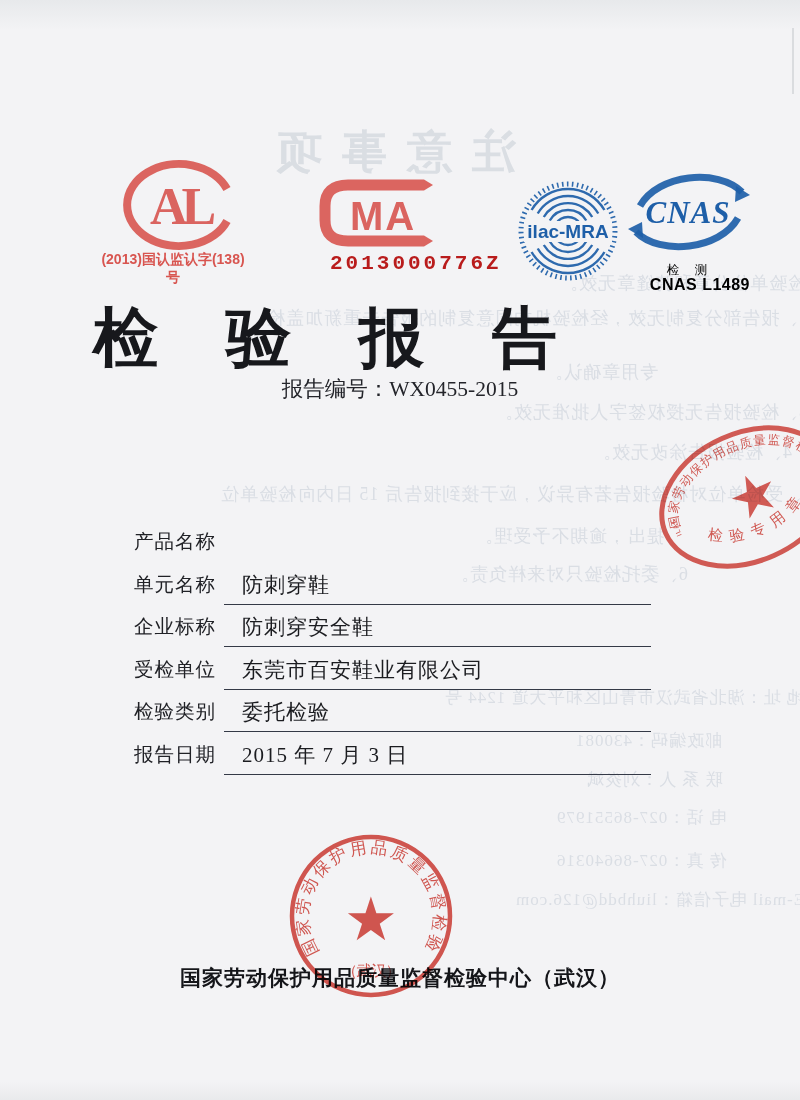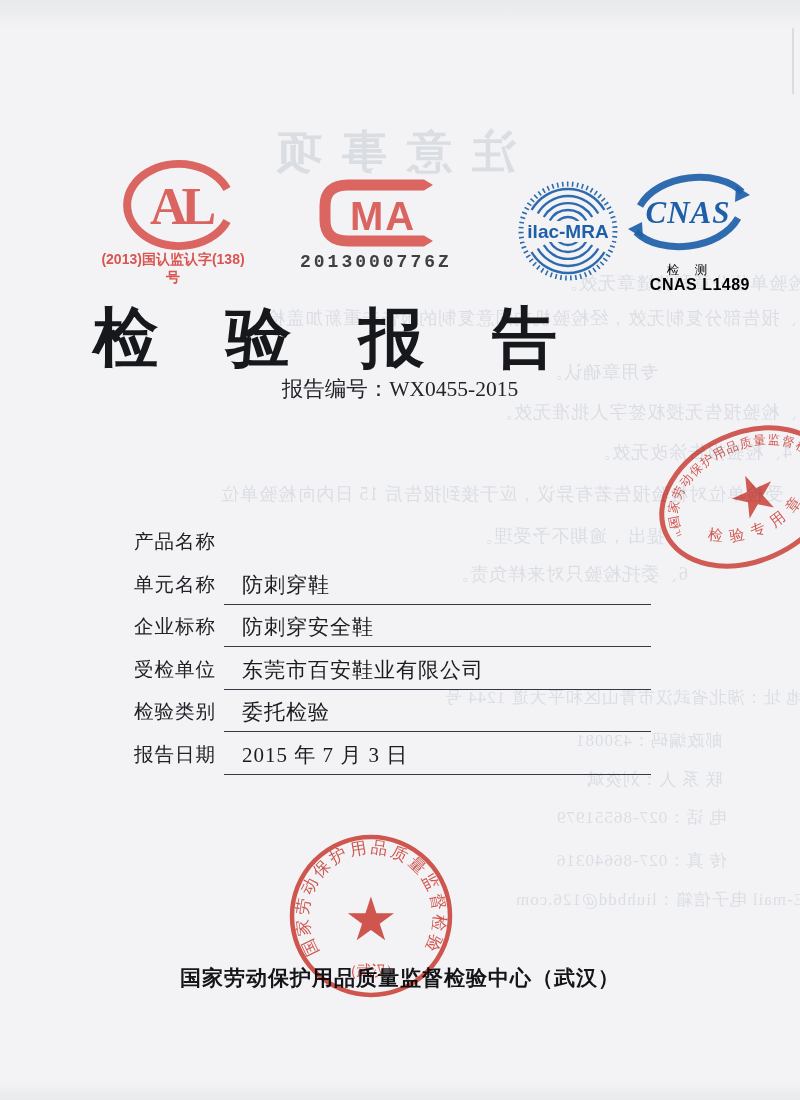--- a/index.html
+++ b/index.html
@@ -19,22 +19,22 @@
     color:#c6cdd7;opacity:.55;font-family:"Liberation Serif",serif;}
   .ghost-heading{font-size:45px;letter-spacing:20px;color:#d4d9df;opacity:.8;font-weight:bold;}
   .ghost-note{font-size:18px;letter-spacing:1px;}
   .ghost-contact{font-size:17px;letter-spacing:1px;}
 
   
   .mark{position:absolute;}
   .red-caption{position:absolute;color:#d85550;font-weight:bold;
     font-family:"Liberation Sans","DejaVu Sans",sans-serif;}
   .cal-caption{left:98px;top:251px;width:150px;font-size:14px;text-align:center;letter-spacing:0;}
-  .cma-number{left:300px;top:252px;width:116px;font-size:18px;letter-spacing:3px;text-align:center;
-    font-family:"Liberation Mono","DejaVu Sans Mono",monospace;color:#404040;font-weight:bold;}
+  .cma-number{left:330px;top:252px;width:116px;font-size:21px;letter-spacing:3px;text-align:center;
+    font-family:"Liberation Mono","DejaVu Sans Mono",monospace;color:#b91c1c;font-weight:bold;}
   .blue-caption{position:absolute;color:#000000;font-family:"Liberation Sans","DejaVu Sans",sans-serif;}
   .cnas-jiance{left:660px;top:262px;width:60px;font-size:12.5px;letter-spacing:6px;text-align:center;}
   .cnas-code{left:630px;top:276px;width:120px;font-size:16px;font-weight:bold;text-align:right;letter-spacing:.5px;}
 
   
   .title-row{position:absolute;left:0;top:294px;width:650px;display:flex;justify-content:center;}
   .doc-title{font-size:65px;font-weight:bold;letter-spacing:68px;margin-right:-68px;color:#17181c;}
   .report-no{position:absolute;left:0;top:374px;width:800px;text-align:center;font-size:21.5px;color:#23242a;}
 
   

